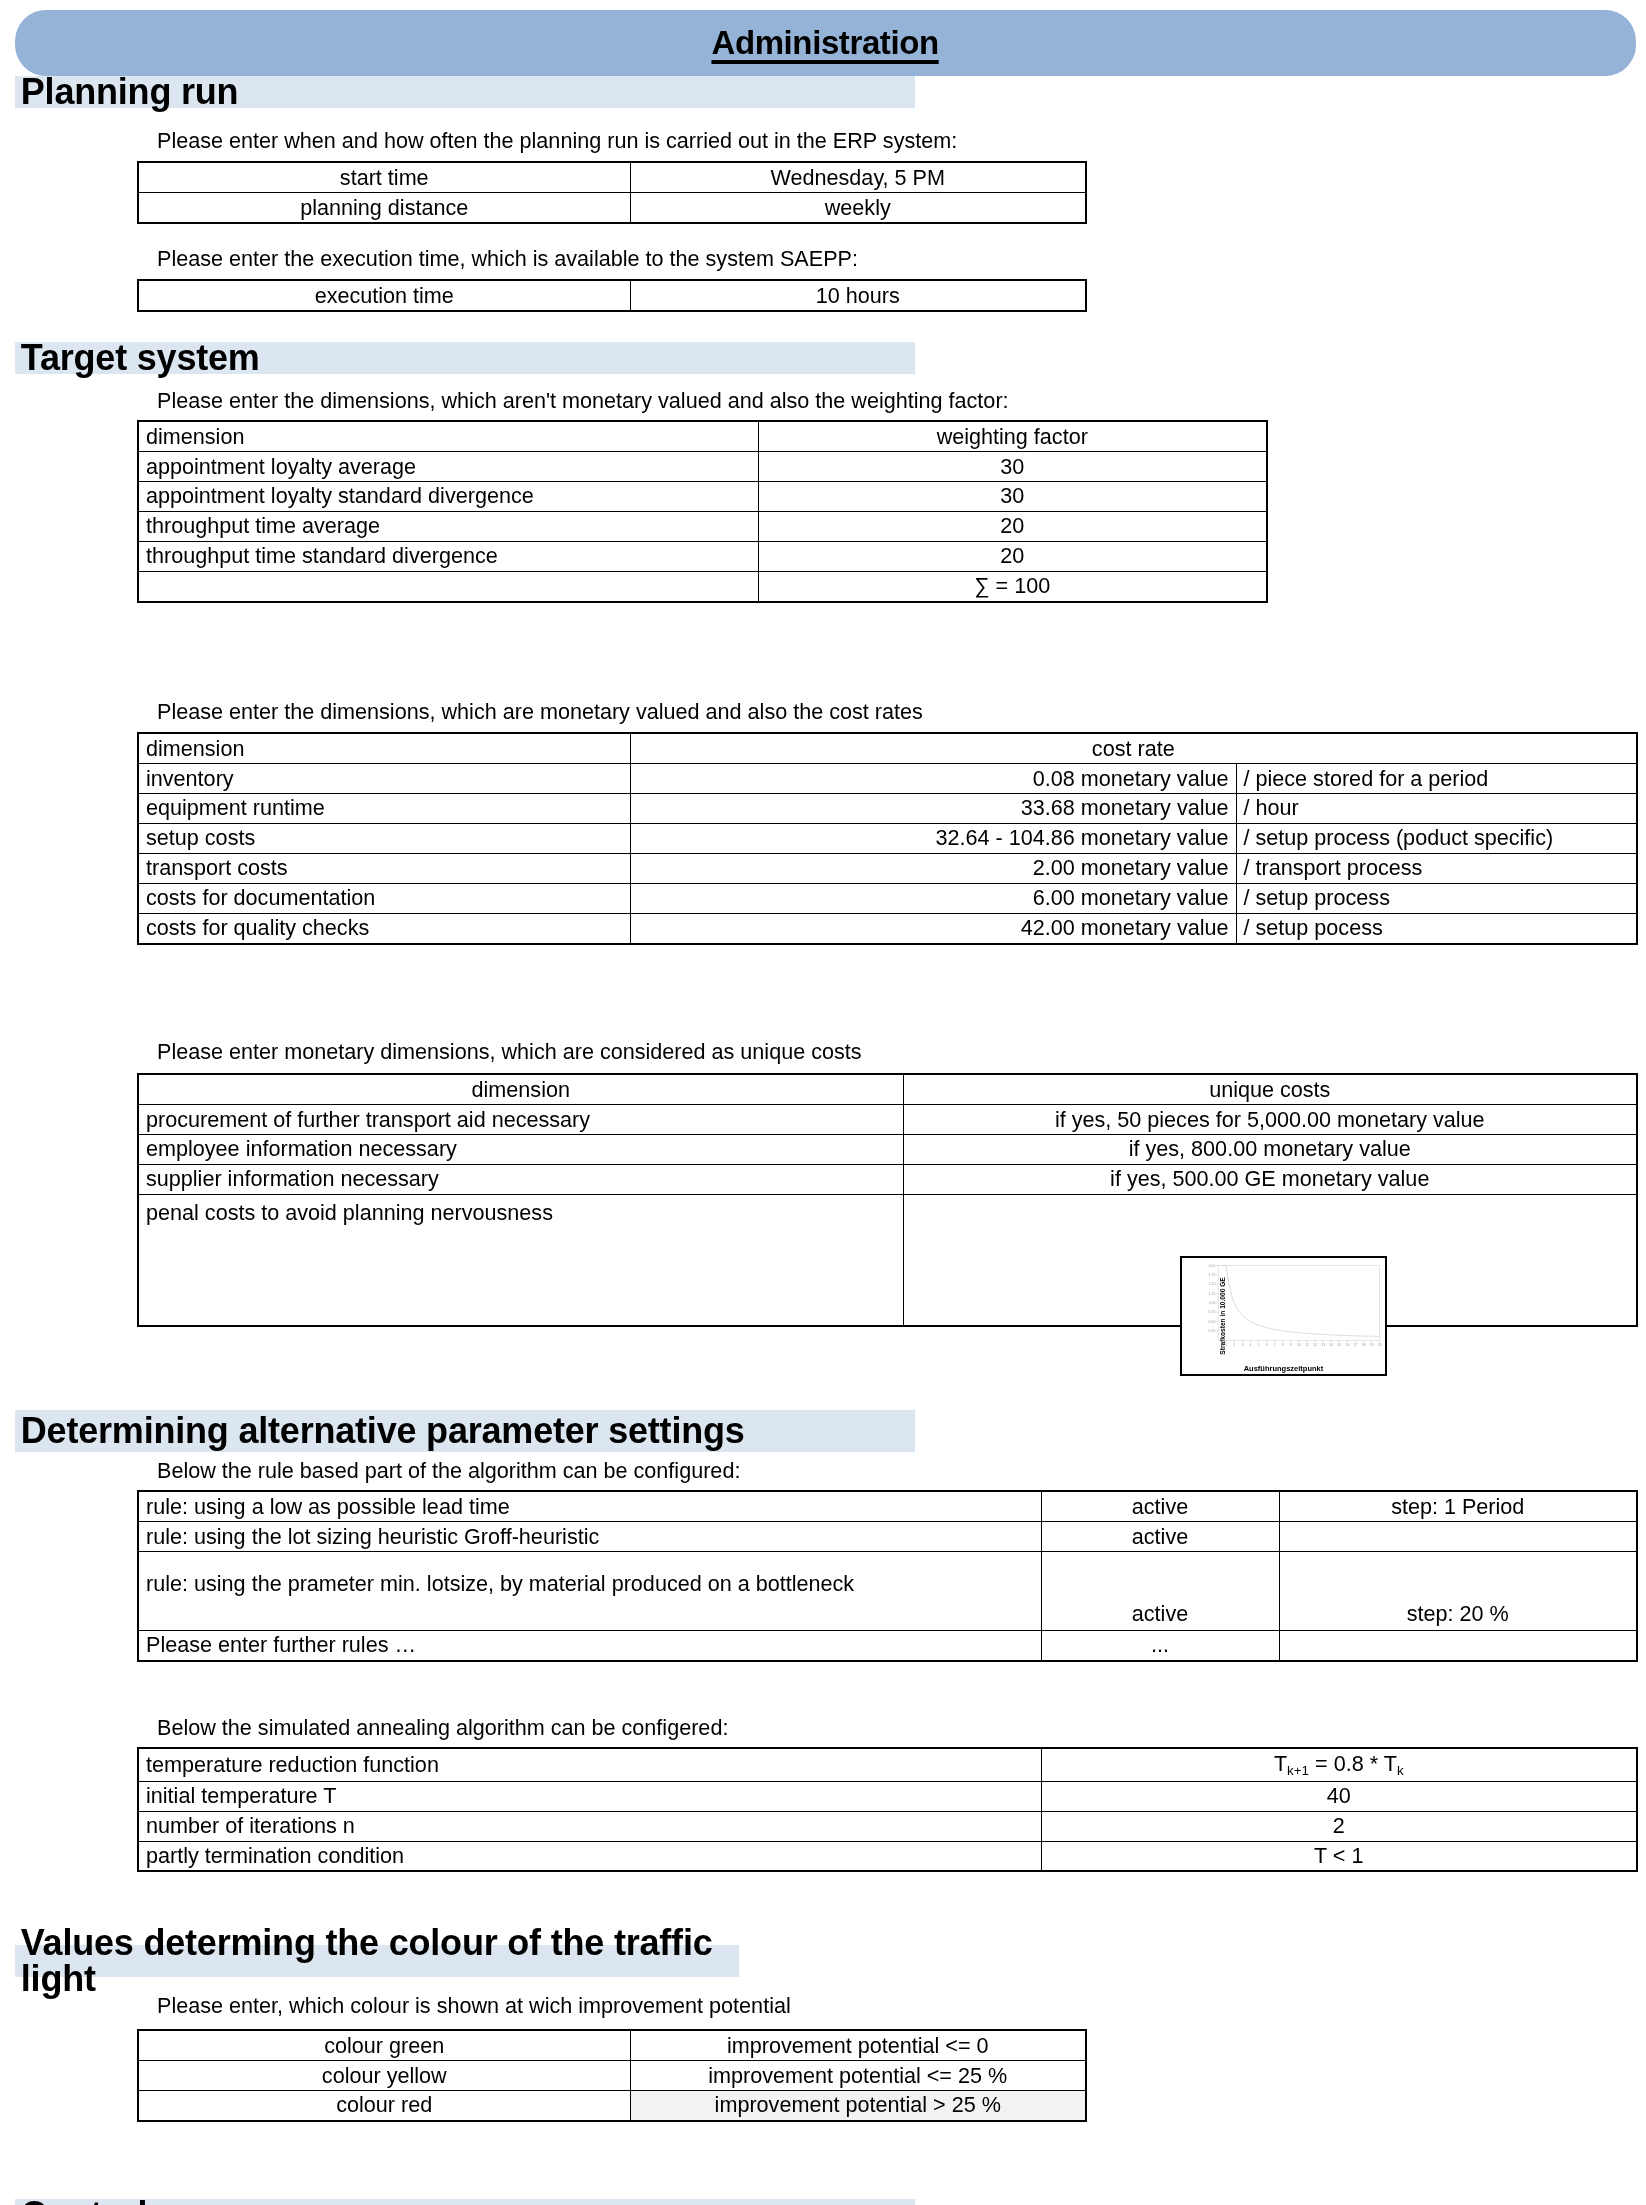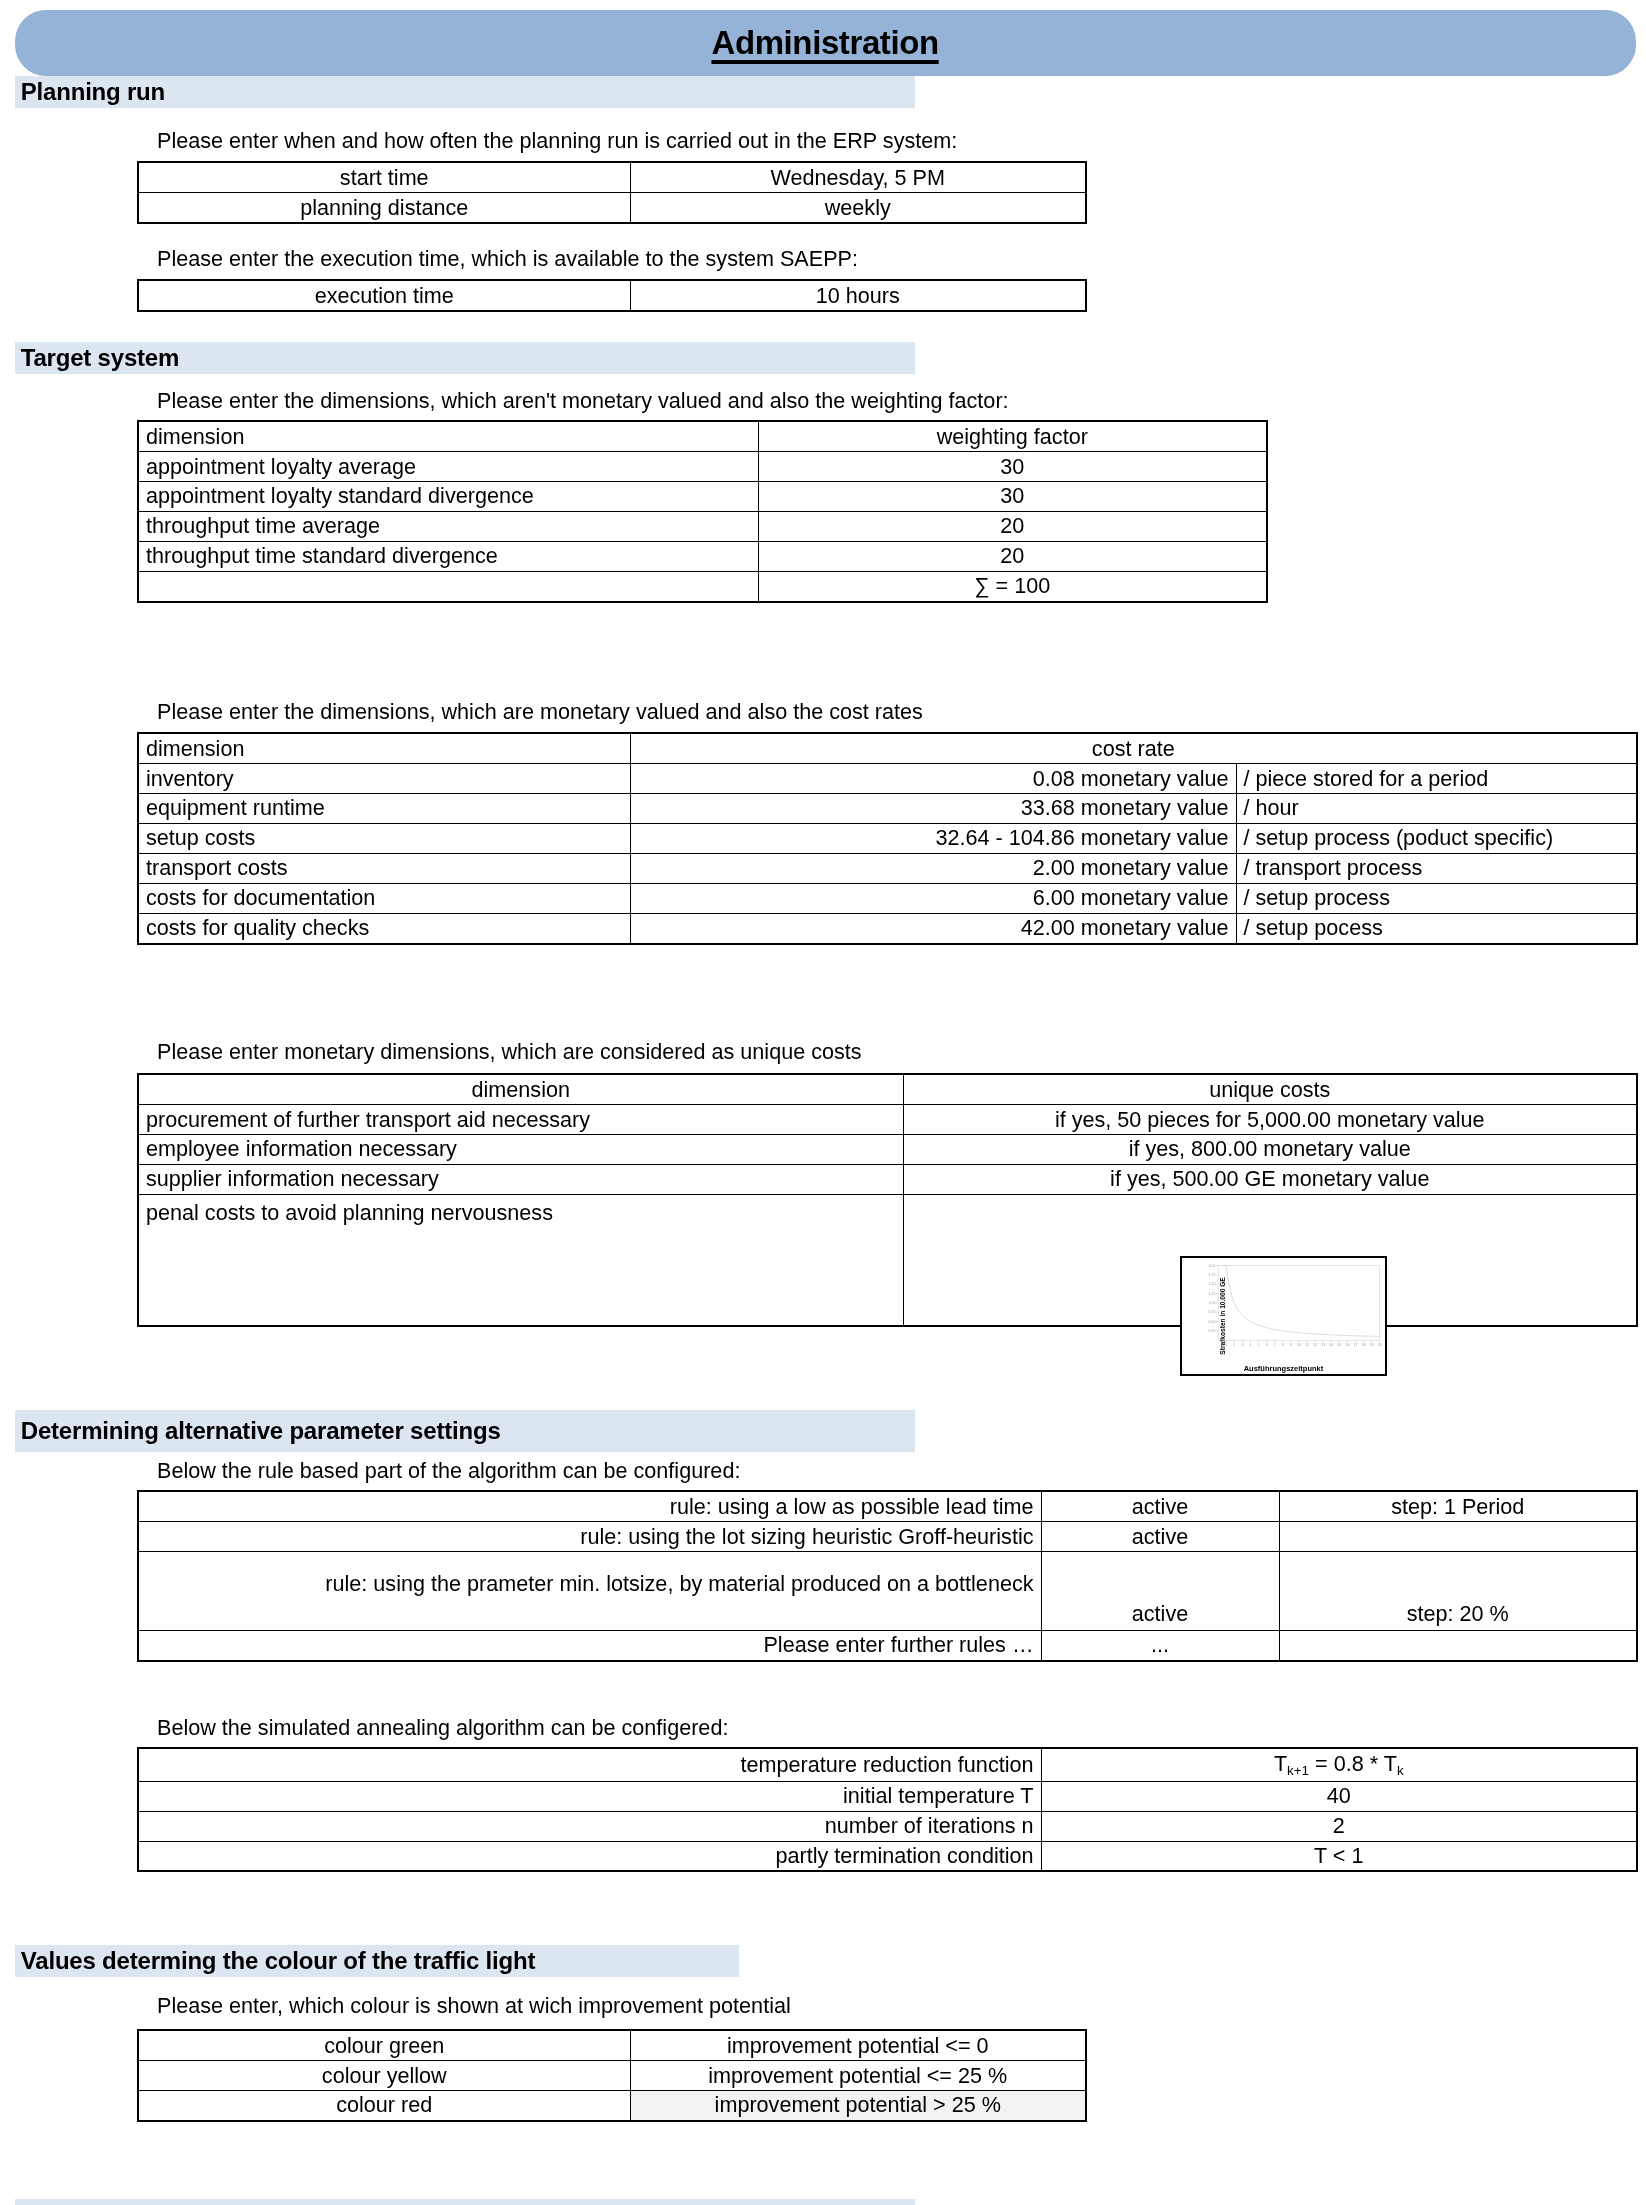--- a/index.html
+++ b/index.html
@@ -27,21 +27,21 @@
     letter-spacing:-0.4px;
   }
 
   
   .secbar{
     position:absolute; left:14.6px; background:#DCE6F1;
     display:flex; align-items:center;
     padding-left:6.2px;
   }
   .secbar span{
-    font-size:24px; font-weight:bold; line-height:1; color:#000;
+    font-size:36px; font-weight:bold; line-height:1; color:#000;
     letter-spacing:-0.2px;
   }
 
   
   .para{
     position:absolute; left:157px;
     font-size:21.6px; line-height:1.14; color:#000;
     white-space:pre-wrap;
   }
 
@@ -53,21 +53,21 @@
     font-size:21.6px;
   }
   table.grid td{
     border:1.3px solid #000;
     padding:2.6px 7px;
     vertical-align:middle;
     background:#ffffff;
     line-height:1.1;
   }
   td.lbl-c{ background:#EDEAE0; text-align:center; }
-  td.lbl-l{ background:#EDEAE0; text-align:right;margin-top:39px; }
+  td.lbl-l{ background:#EDEAE0; text-align:left;margin-top:39px; }
   td.val-c{ text-align:center; }
   td.val-r{ text-align:right; padding-right:4.4px; }
   td.val-l{ text-align:left; padding-left:4.4px; }
   td.hdr{ background:#EDEAE0; text-align:center; }
   td.hdr-l{ background:#EDEAE0; text-align:left; }
   td.none{ border:none; background:transparent; }
 
   
   table.grid{ border:2.2px solid #000; }
 

